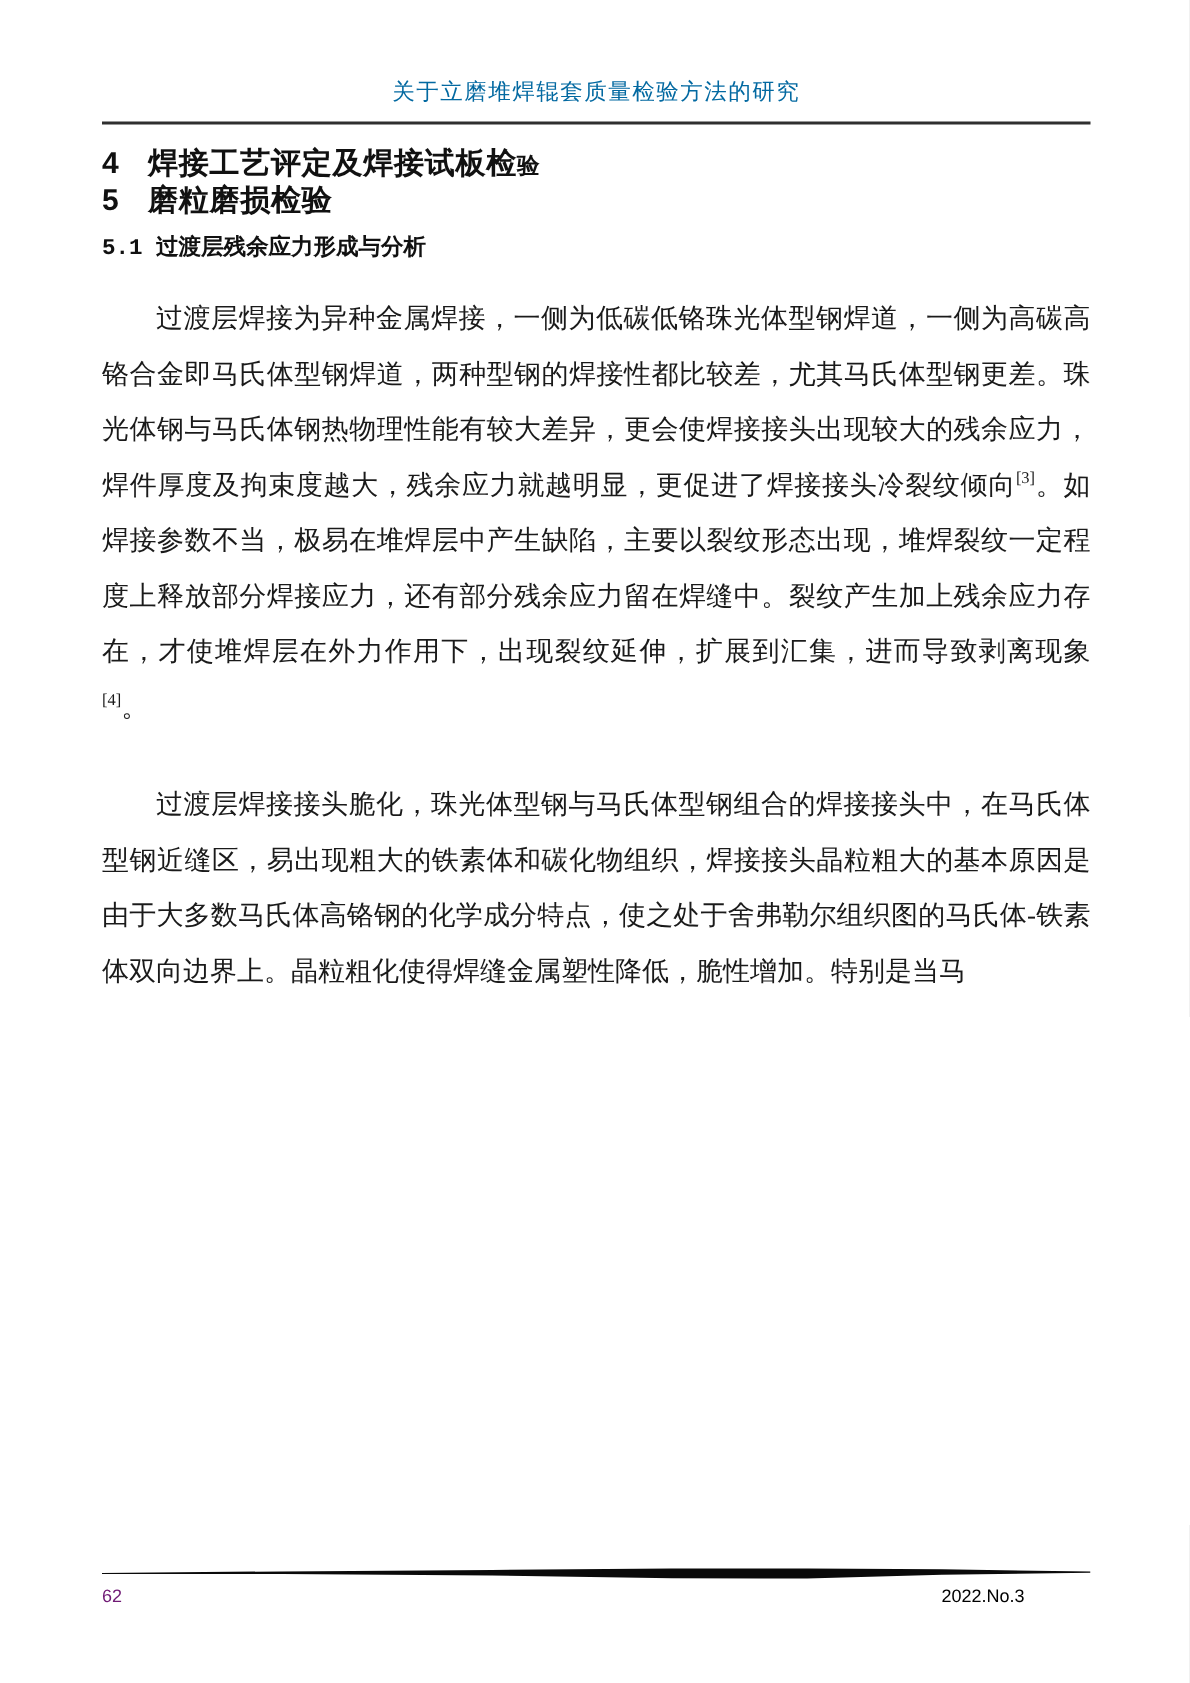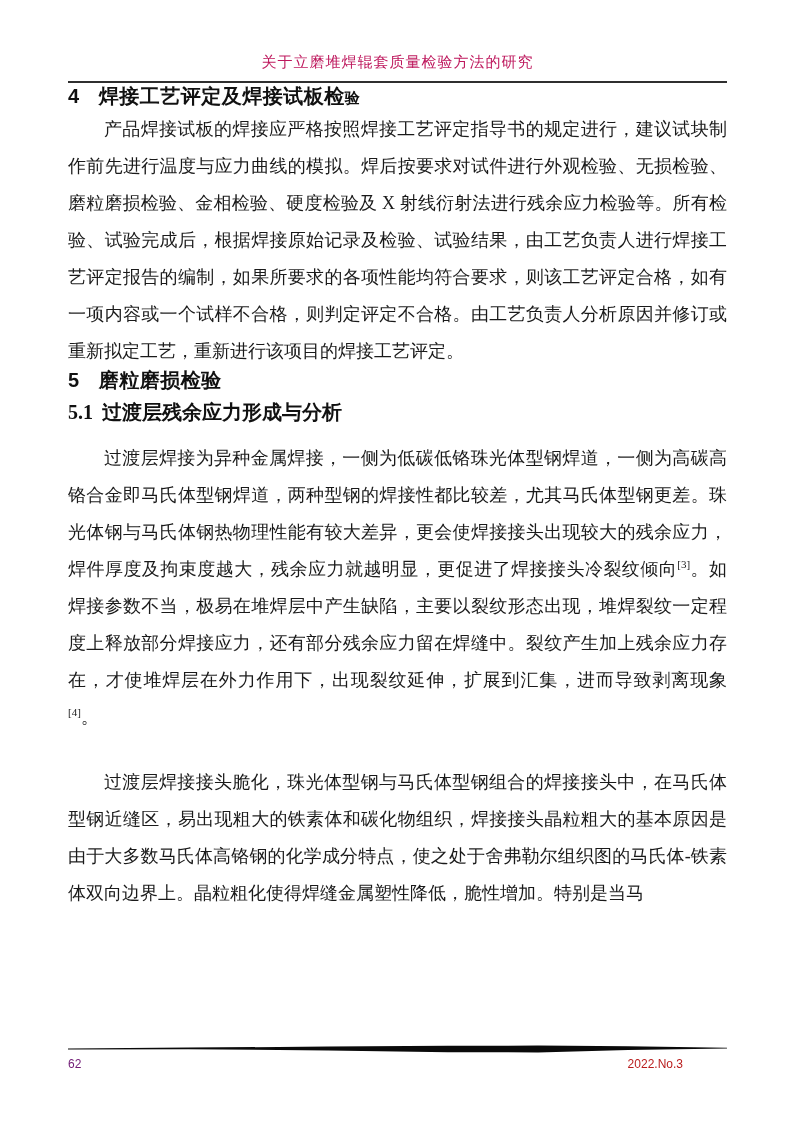--- a/index.html
+++ b/index.html
@@ -25,48 +25,48 @@
     left: 68px;
     top: 0;
     width: 659px;
   }
   .running-head {
     padding-top: 53px;
     text-align: center;
     font-size: 15px;
     line-height: 18px;
     letter-spacing: 1px;
-    color: #be185d;
+    color: #0369a1;
   }
   .head-rule {
     margin-top: 10px;
     border-top: 2.5px solid var(--rule);
     height: 0;
   }
   .h-sec {
     font-family: "Liberation Sans", sans-serif;
     font-weight: 700;
     font-size: 20px;
     line-height: 26px;
     color: #111;
     letter-spacing: 0.5px;
   }
-  .h-sec.s4 { }
+  .h-sec.s4 { margin-top: 13px; }
   .h-sec.s5 { margin-top: -3px; }
   .h-sec .sec-num { display: inline-block; margin-right: 19px; }
   .h-sec .tail {
     font-family: "Liberation Serif", serif;
     font-size: 15px;
     font-weight: 600;
   }
   .h-sub {
     margin-top: 7px;
-    font-family: Liberation Serif, serif;
+    font-family: Liberation Mono, monospace;
     font-weight: 700;
-    font-size: 20px;
+    font-size: 15px;
     line-height: 24px;
     color: #111;
   }
   .h-sub .sec-num { display: inline-block; margin-right: 9px; }
   .body-para {
     font-size: 18px;
     line-height: 37px;
     text-align: justify;
     text-indent: 2em;
     color: var(--text);
@@ -101,41 +101,40 @@
     line-height: 16px;
     color: #701a75;
   }
   .footer-issue {
     position: absolute;
     right: 110px;
     top: 1056px;
     font-family: "Liberation Sans", sans-serif;
     font-size: 12px;
     line-height: 16px;
-    color: #b91c1c;
+    color: #000000;
   }
 </style>
 </head>
 <body>
 
 <div class="page">
   <div class="content">
 
     <div class="running-head">
       <span>关于立磨堆焊辊套质量检验方法的研究</span>
     </div>
 
     <div class="head-rule"></div>
 
     <h2 class="h-sec s4">
       <span class="sec-num">4</span><span>焊接工艺评定及焊接试板检</span><span class="tail">验</span>
     </h2>
 
 
-    <p class="body-para p2"><span>产品焊接试板的焊接应严格按照焊接工艺评定指导书的规定进行，建议试块制作前先进行温度与应力曲线的模拟。焊后按要求对试件进行外观检验、无损检验、磨粒磨损检验、金相检验、硬度检验及 X 射线衍射法进行残余应力检验等。所有检验、试验完成后，根据焊接原始记录及检验、试验结果，由工艺负责人进行焊接工艺评定报告的编制，如果所要求的各项性能均符合要求，则该工艺评定合格，如有一项内容或一个试样不合格，则判定评定不合格。由工艺负责人分析原因并修订或重新拟定工艺，重新进行该项目的焊接工艺评定。</span></p>
 
     <h2 class="h-sec s5">
       <span class="sec-num">5</span><span>磨粒磨损检验</span>
     </h2>
 
     <h3 class="h-sub">
       <span class="sec-num">5.1</span><span>过渡层残余应力形成与分析</span>
     </h3>
 
     <p class="body-para p3"><span>过渡层焊接为异种金属焊接，一侧为低碳低铬珠光体型钢焊道，一侧为高碳高铬合金即马氏体型钢焊道，两种型钢的焊接性都比较差，尤其马氏体型钢更差。珠光体钢与马氏体钢热物理性能有较大差异，更会使焊接接头出现较大的残余应力，焊件厚度及拘束度越大，残余应力就越明显，更促进了焊接接头冷裂纹倾向</span><sup>[3]</sup><span>。如焊接参数不当，极易在堆焊层中产生缺陷，主要以裂纹形态出现，堆焊裂纹一定程度上释放部分焊接应力，还有部分残余应力留在焊缝中。裂纹产生加上残余应力存在，才使堆焊层在外力作用下，出现裂纹延伸，扩展到汇集，进而导致剥离现象</span><sup>[4]</sup><span>。</span></p>

